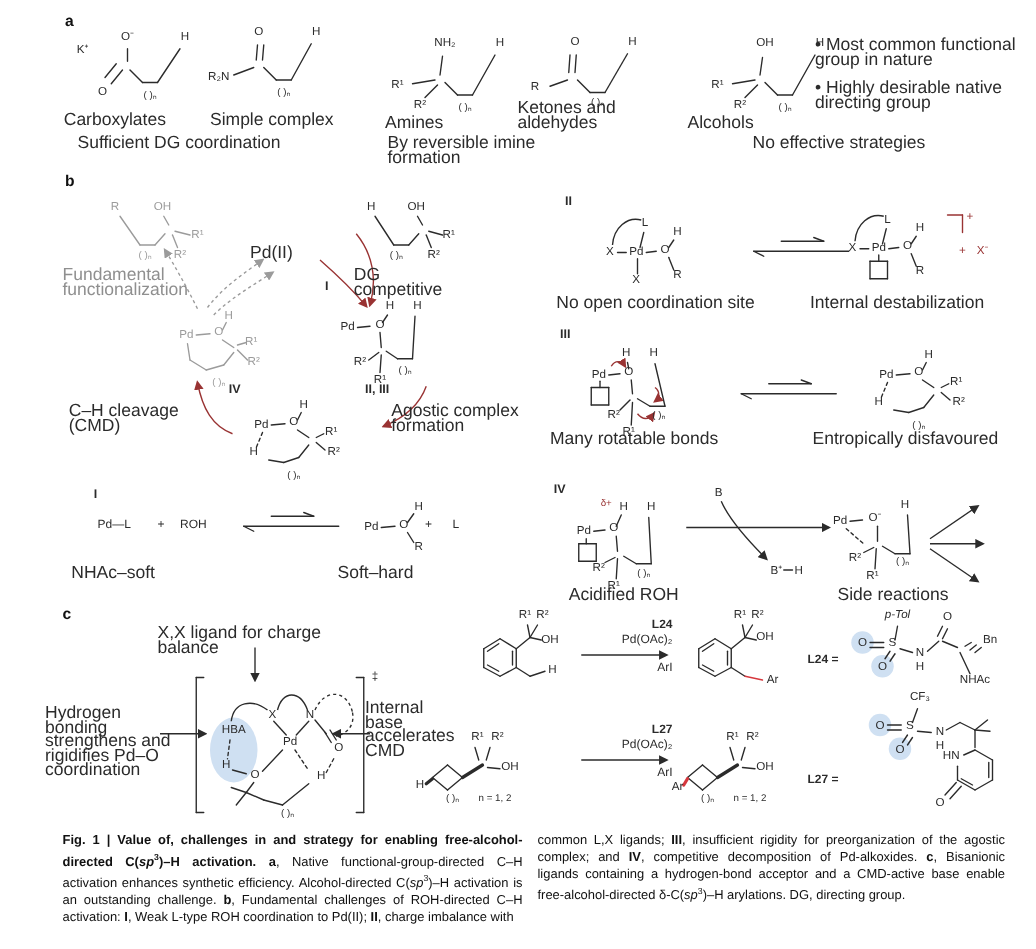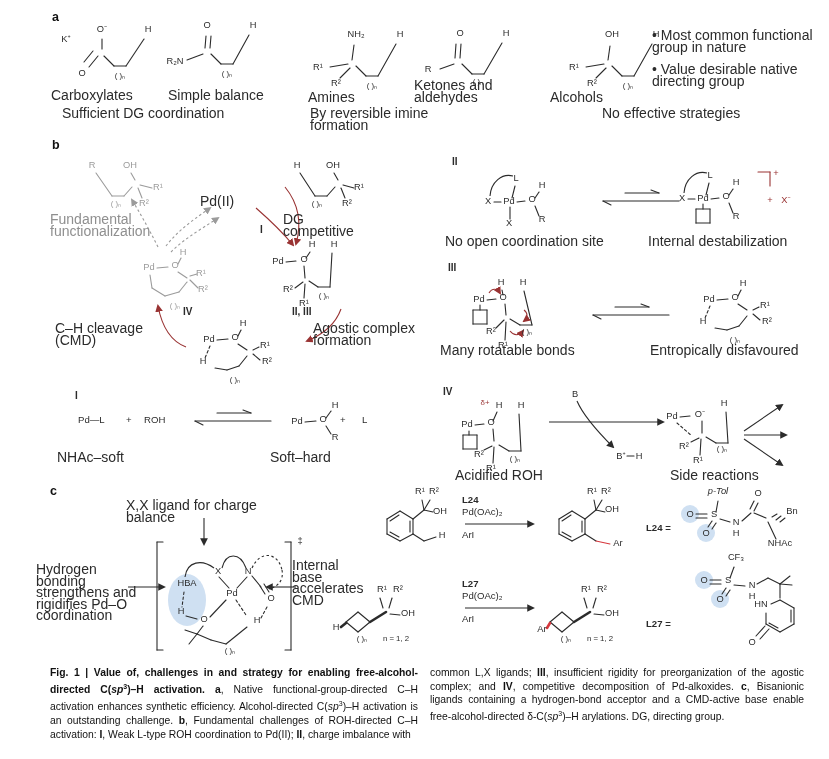--- a/index.html
+++ b/index.html
@@ -4,21 +4,21 @@
 <style>
   html,body{margin:0;padding:0;}
   body{width:829px;height:759px;position:relative;background:#ffffff;
        font-family:"Liberation Sans",sans-serif;color:#2b2b2b;overflow:hidden;}
   svg{position:absolute;overflow:visible;}
   svg text{font-family:"Liberation Sans",sans-serif;}
   .pl{position:absolute;font-weight:bold;font-size:12.5px;color:#111;}
   .lbl{position:absolute;font-size:14px;line-height:11.5px;white-space:pre-line;}
   .txt{position:absolute;font-size:9.6px;white-space:nowrap;}
   .rom{position:absolute;font-weight:bold;font-size:10px;}
-  .cond{position:absolute;font-size:9.6px;text-align:left;width:76px;white-space:nowrap;}
+  .cond{position:absolute;font-size:9.6px;text-align:right;width:76px;white-space:nowrap;}
   .b{font-weight:bold;}
   .cap{position:absolute;font-size:10.35px;line-height:13.7px;text-align:justify;color:#111;}
   .cap .sup{vertical-align:super;font-size:7px;}
 </style>
 </head>
 <body>
 
 <div id="page">
 
   <span class="pl" style="left:52px;top:10px">a</span>
@@ -79,31 +79,31 @@
       <line x1="48" y1="42" x2="58" y2="52" stroke="#2b2b2b" stroke-width="1.1" stroke-linecap="round"></line>
       <line x1="58" y1="52" x2="70" y2="52" stroke="#2b2b2b" stroke-width="1.1" stroke-linecap="round"></line>
       <line x1="70" y1="52" x2="88" y2="20" stroke="#2b2b2b" stroke-width="1.1" stroke-linecap="round"></line>
       <text x="48" y="13" text-anchor="middle" font-size="9.3" fill="#2b2b2b">OH</text>
       <text x="92" y="13" text-anchor="middle" font-size="9.3" fill="#2b2b2b">H</text>
       <text x="10" y="46" text-anchor="middle" font-size="9.3" fill="#2b2b2b">R¹</text>
       <text x="28" y="62" text-anchor="middle" font-size="9.3" fill="#2b2b2b">R²</text>
       <text x="64" y="64" text-anchor="middle" font-size="7.8" fill="#2b2b2b">( )ₙ</text>
     </svg>
   <div class="lbl" style="left:51px;top:90px;width:100px">Carboxylates</div>
-  <div class="lbl" style="left:168px;top:90px;width:100px">Simple balance</div>
+  <div class="lbl" style="left:168px;top:90px;width:100px">Simple complex</div>
   <div class="lbl" style="left:308px;top:92px;width:100px">Amines</div>
   <div class="lbl" style="left:414px;top:80px;width:100px">Ketones and
 aldehydes</div>
   <div class="lbl" style="left:550px;top:92px;width:100px">Alcohols</div>
   <div class="lbl" style="left:62px;top:108px;width:180px">Sufficient DG coordination</div>
   <div class="lbl" style="left:310px;top:108px;width:180px">By reversible imine formation</div>
   <div class="lbl" style="left:602px;top:108px;width:180px">No effective strategies</div>
   <div class="lbl" style="left:652px;top:30px;width:175px">• Most common functional
 group in nature</div>
-  <div class="lbl" style="left:652px;top:64px;width:175px">• Value desirable native
+  <div class="lbl" style="left:652px;top:64px;width:175px">• Highly desirable native
 directing group</div>
 
   <span class="pl" style="left:52px;top:138px">b</span>
   <svg style="left:50px;top:148px" width="370" height="250" viewBox="0 0 370 250">
       <path d="M235,39 C248,55 252,75 246,96" fill="none" stroke="#993333" stroke-width="1.1" marker-end="url(#ah-r)"></path>
       <path d="M206,60 C222,74 234,86 243,97" fill="none" stroke="#993333" stroke-width="1.1" marker-end="url(#ah-r)"></path>
       <path d="M291,161 C286,175 274,186 257,193" fill="none" stroke="#993333" stroke-width="1.1" marker-end="url(#ah-r)"></path>
       <path d="M136,199 C120,193 112,179 108,158" fill="none" stroke="#993333" stroke-width="1.1" marker-end="url(#ah-r)"></path>
       <path d="M108,99 C99,81 90,65 82,52" fill="none" stroke="#9b9b9b" stroke-width="1.1" stroke-dasharray="2.5 2.5" marker-end="url(#ah-g)"></path>
       <path d="M116,98 C128,82 146,70 160,60" fill="none" stroke="#9b9b9b" stroke-width="1.1" stroke-dasharray="2.5 2.5" marker-end="url(#ah-g)"></path>

